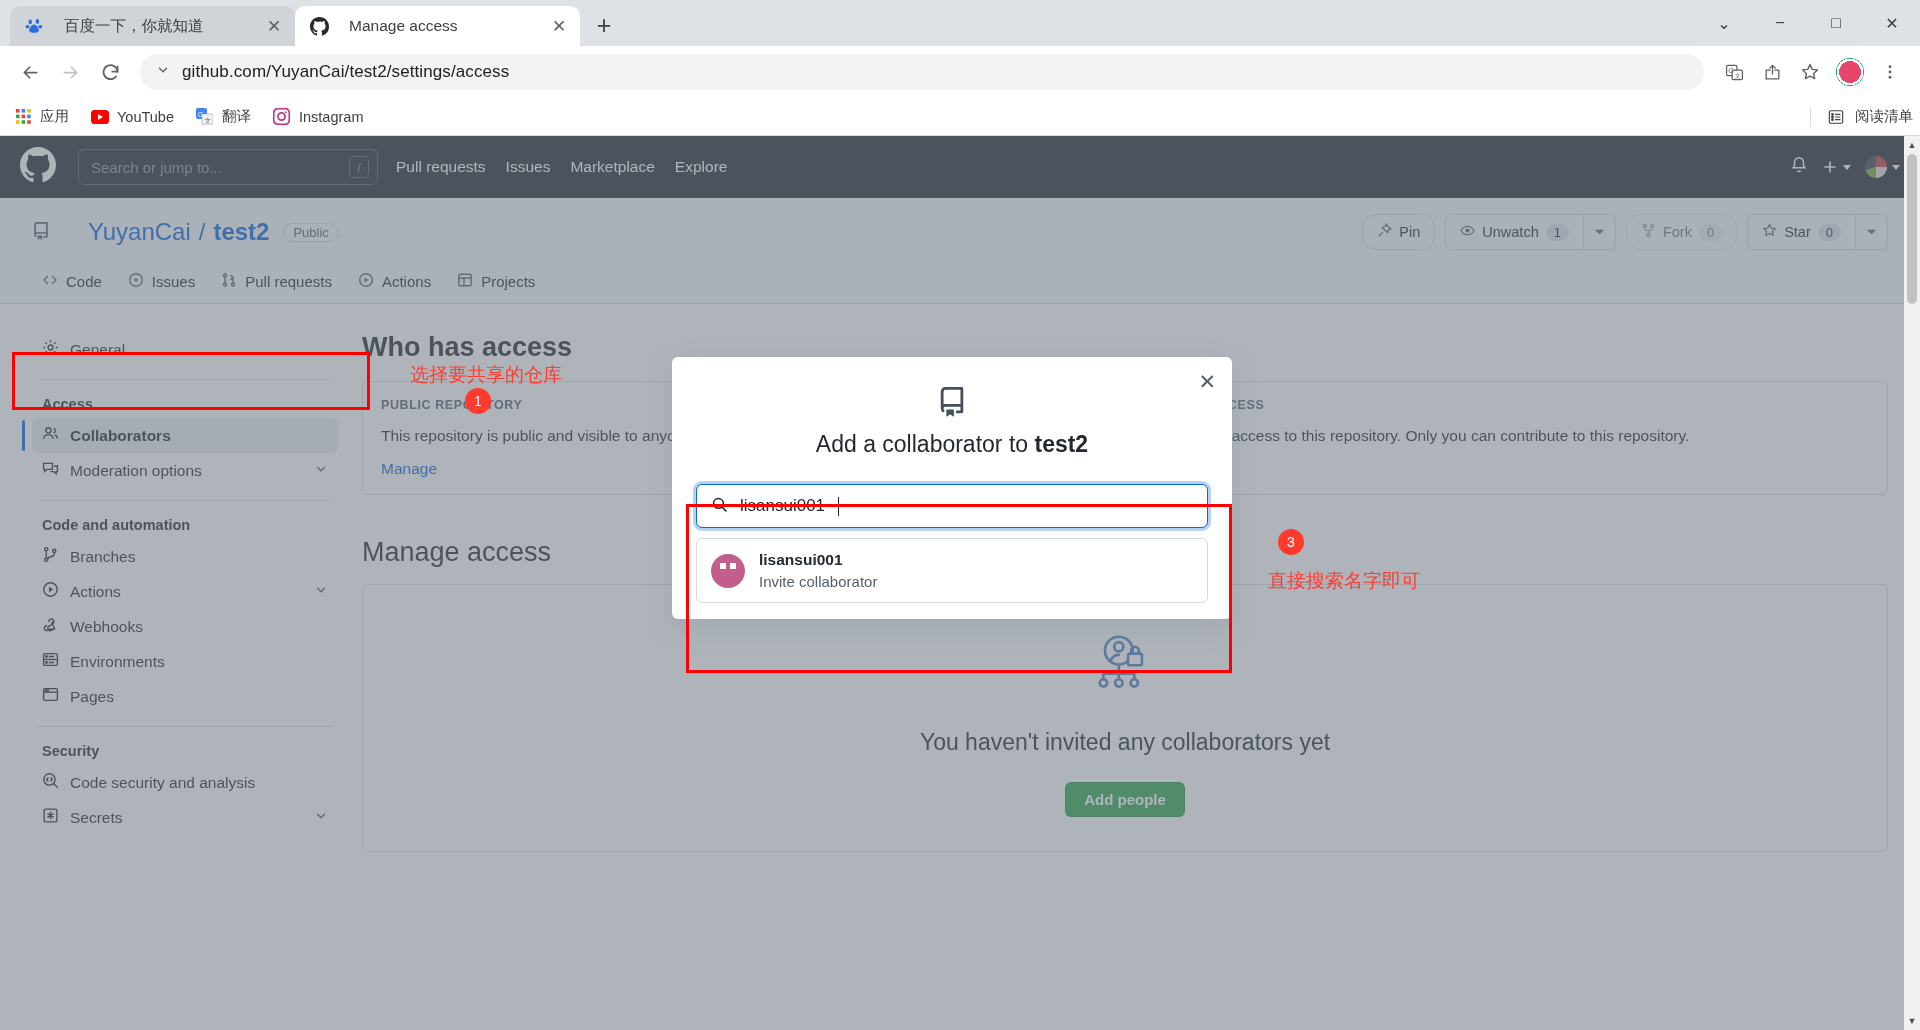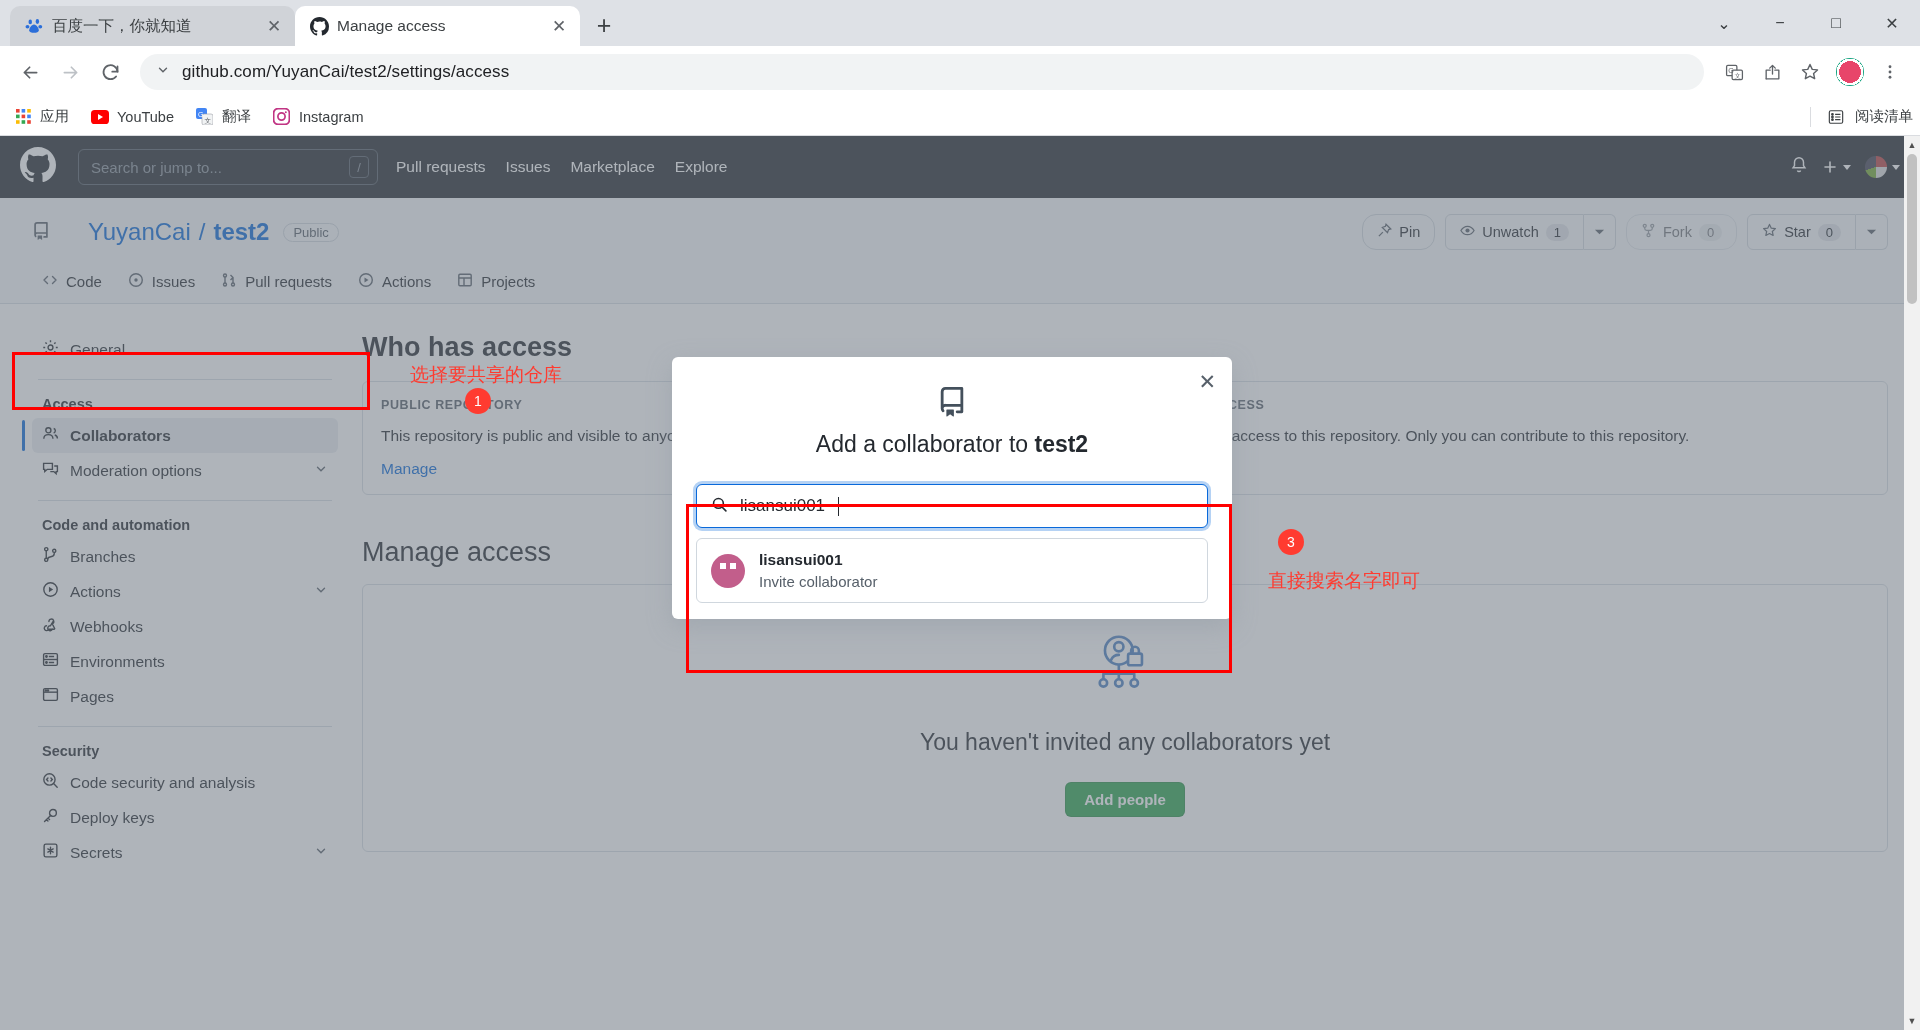--- a/index.html
+++ b/index.html
@@ -13,21 +13,21 @@
   
   .browser { width: 1920px; height: 1030px; position: relative; }
 
   .tabstrip {
     height: 46px; background: #dee1e6;
     display: flex; align-items: flex-end; padding-left: 10px;
     position: relative;
   }
   .tab {
     height: 40px; width: 285px; display: flex; align-items: center;
-    border-radius: 10px 10px 0 0; padding: 0 10px 0 14px; gap: 8px;
+    border-radius: 10px 10px 0 0; padding: 0 10px 0 14px; gap: 20px;
     font-size: 16px; color: #3c4043; position: relative;
   }
   .tab.inactive { background: #d0d3d8; }
   .tab.active { background: #fff; }
   .tab-fav { width: 20px; height: 20px; flex: 0 0 20px; display:flex; align-items:center; justify-content:center;}
   .tab-title { flex: 1; white-space: nowrap; overflow: hidden; text-overflow: ellipsis; font-size: 15.5px;}
   .tab-close { width: 22px; height: 22px; display:flex; align-items:center; justify-content:center;
     font-size: 17px; color:#5f6368; border-radius: 50%; }
   .newtab { width: 36px; height: 36px; margin-left: 6px; margin-bottom: 3px;
     display:flex; align-items:center; justify-content:center; font-size: 25px; color:#3c4043; font-weight:300;}
@@ -540,27 +540,20 @@
         <div class="side-item">
           <span><svg width="17" height="17" viewBox="0 0 16 16" fill="none" stroke="#24292f" stroke-width="1.3" stroke-linecap="round">
                 <circle cx="7" cy="7" r="5.3"></circle>
                 <path d="M10.9 10.9 14.3 14.3"></path>
                 <path d="M5.6 5.6 4.3 7l1.3 1.4M8.4 5.6 9.7 7 8.4 8.4"></path>
               </svg></span>
           <span>Code security and analysis</span>
         </div>
         <div class="side-item">
           <span><svg width="17" height="17" viewBox="0 0 16 16" fill="none" stroke="#24292f" stroke-width="1.3" stroke-linecap="round">
-                <circle cx="10.3" cy="5.6" r="3.2"></circle>
-                <path d="M8.1 7.9 2.4 13.6M4.2 11.8l1.4 1.4M5.7 10.3l1.4 1.4"></path>
-              </svg></span>
-          <span>Deploy keys</span>
-        </div>
-        <div class="side-item">
-          <span><svg width="17" height="17" viewBox="0 0 16 16" fill="none" stroke="#24292f" stroke-width="1.3" stroke-linecap="round">
                 <rect x="2" y="2" width="12" height="12" rx="1.6"></rect>
                 <path d="M8 5v6M5.5 6.5l5 3M10.5 6.5l-5 3"></path>
               </svg></span>
           <span>Secrets</span>
           <span class="chev"><svg width="14" height="14" viewBox="0 0 16 16" fill="none" stroke="#57606a" stroke-width="1.6" stroke-linecap="round">
                 <path d="M4 6l4 4 4-4"></path>
               </svg></span>
         </div>
       </div>
 

